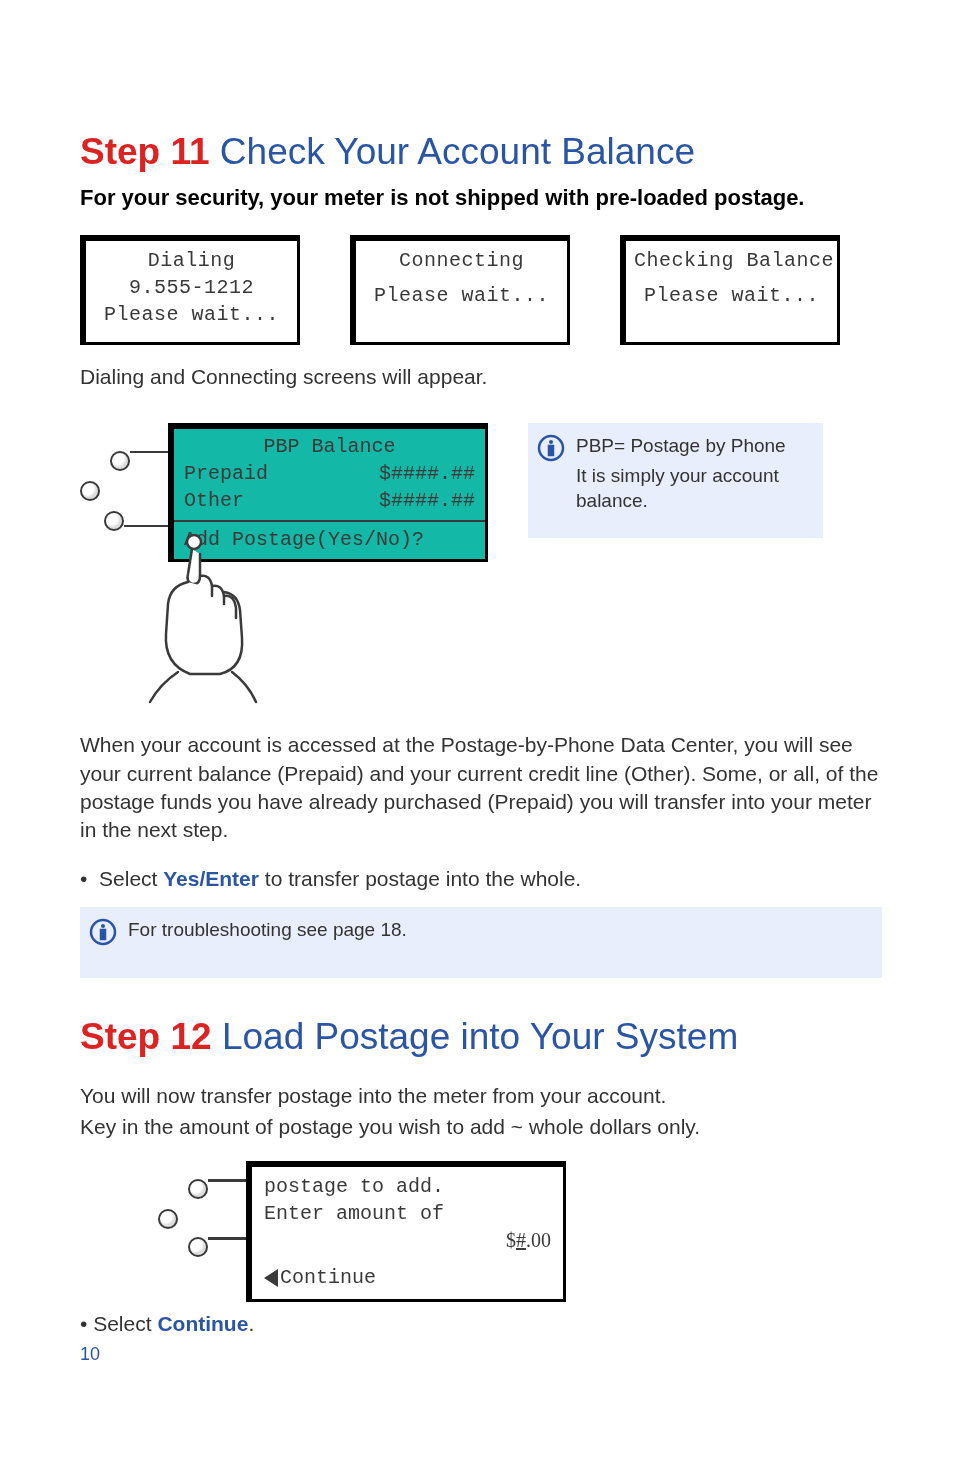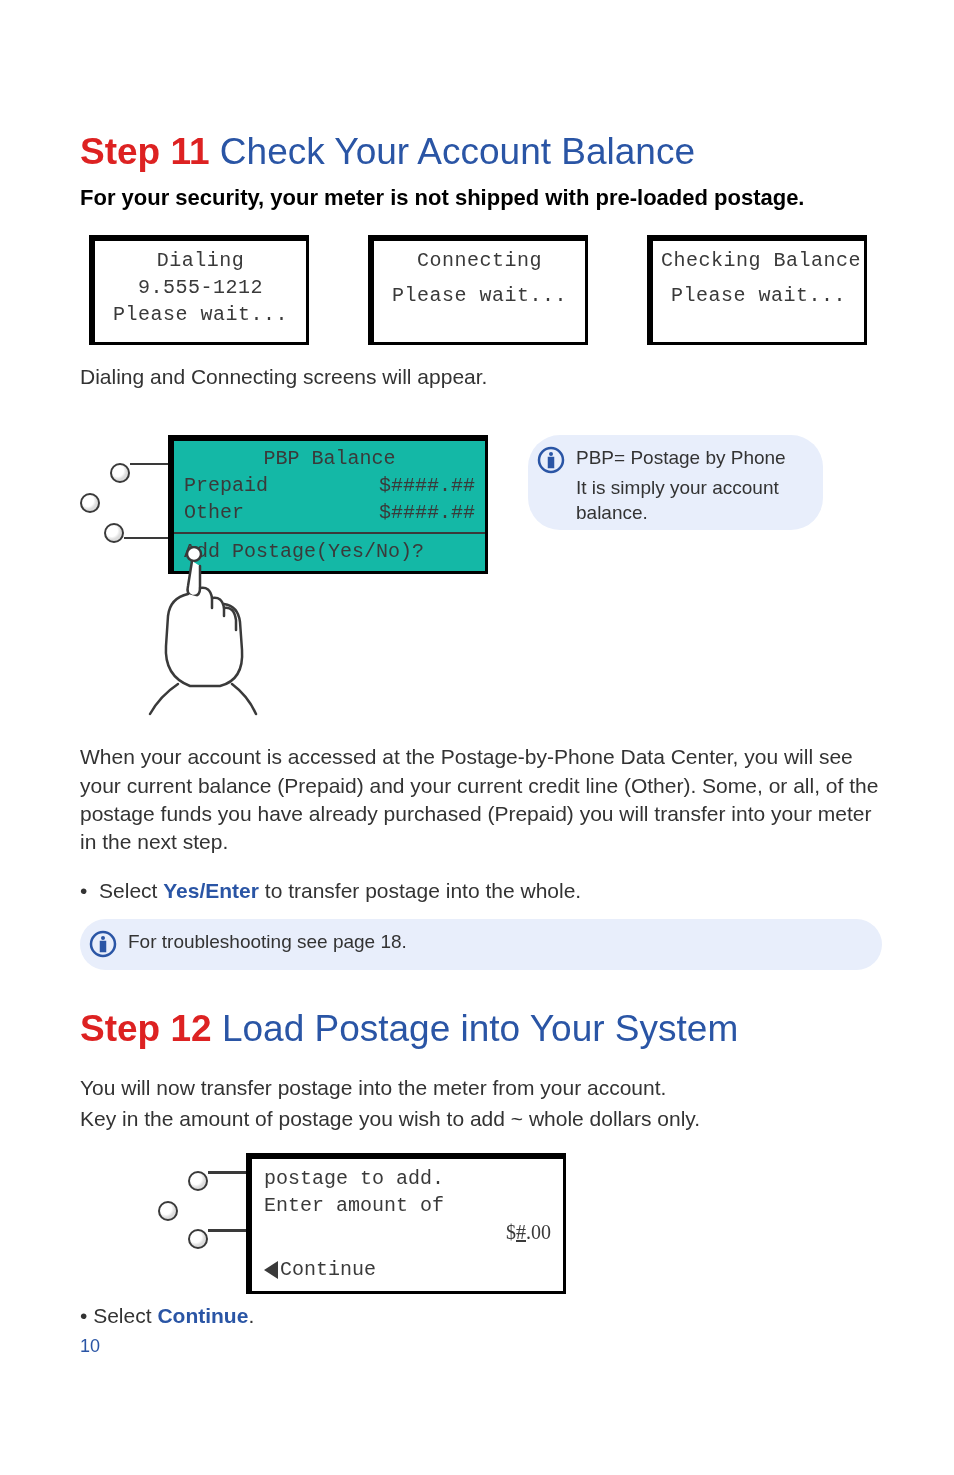--- a/index.html
+++ b/index.html
@@ -22,23 +22,23 @@
     border-left-width: 6px;
     border-top-width: 6px;
     font-family: "Courier New", monospace;
     font-size: 20px;
     text-align: center;
     padding: 6px 8px 14px 8px;
     background: #fff;
     color: #3a3a3a;
     letter-spacing: 0.5px;
   }
-  .lcd-small { width: 220px; min-height: 80px; margin-left: 9px; }
+  .lcd-small { width: 220px; min-height: 80px; }
   .lcd-line { white-space: pre; }
-  .caption { margin-bottom: 44px; }
+  .caption { margin-bottom: 32px; }
 
   .balance-block { display: flex; align-items: flex-start; gap: 18px; margin-bottom: 12px; }
   .device-graphic { position: relative; width: 430px; }
   .side-dots { position: absolute; left: 0; top: 18px; }
   .dot { width: 20px; height: 20px; border: 2.5px solid #3a3a3a; border-radius: 50%; background: radial-gradient(circle at 35% 35%, #fff 40%, #ddd 60%); margin: 10px 0; }
   .dot-line { position: absolute; height: 2.5px; background: #3a3a3a; }
   .lcd-big {
     margin-left: 88px;
     width: 320px;
     border: 3px solid #000;
@@ -49,21 +49,21 @@
     color: #3a3a3a;
     background: #14b8a6;
   }
   .lcd-big .lcd-inner-top { padding: 4px 10px 6px 10px; text-align: left; }
   .lcd-big .lcd-title { text-align: center; }
   .lcd-big .lcd-kv { display: flex; justify-content: space-between; }
   .lcd-big .divider { border-top: 2.5px solid #3a3a3a; }
   .lcd-big .lcd-inner-bot { padding: 4px 10px 6px 10px; }
   .hand-wrap { margin-left: 40px; margin-top: -28px; }
 
-  .info-box { background: #e8eefb; padding: 10px 12px 4px 8px; display: flex; gap: 10px; align-items: flex-start; border-radius: 32px; }
+  .info-box { background: #e8eefb; padding: 10px 12px 24px 8px; display: flex; gap: 10px; align-items: flex-start; }
   .info-box.wide { width: 295px; }
   .info-box.full { margin: 6px 0 34px 0; }
   .info-icon-wrap { flex-shrink: 0; }
   .info-text { font-size: 19px; color: #333; }
   .info-text .line1 { margin-bottom: 4px; }
 
   .para { margin: 20px 0; }
   .bullet { margin: 4px 0 14px 0; }
   .kw { color: #2a55a5; font-weight: bold; }
 

